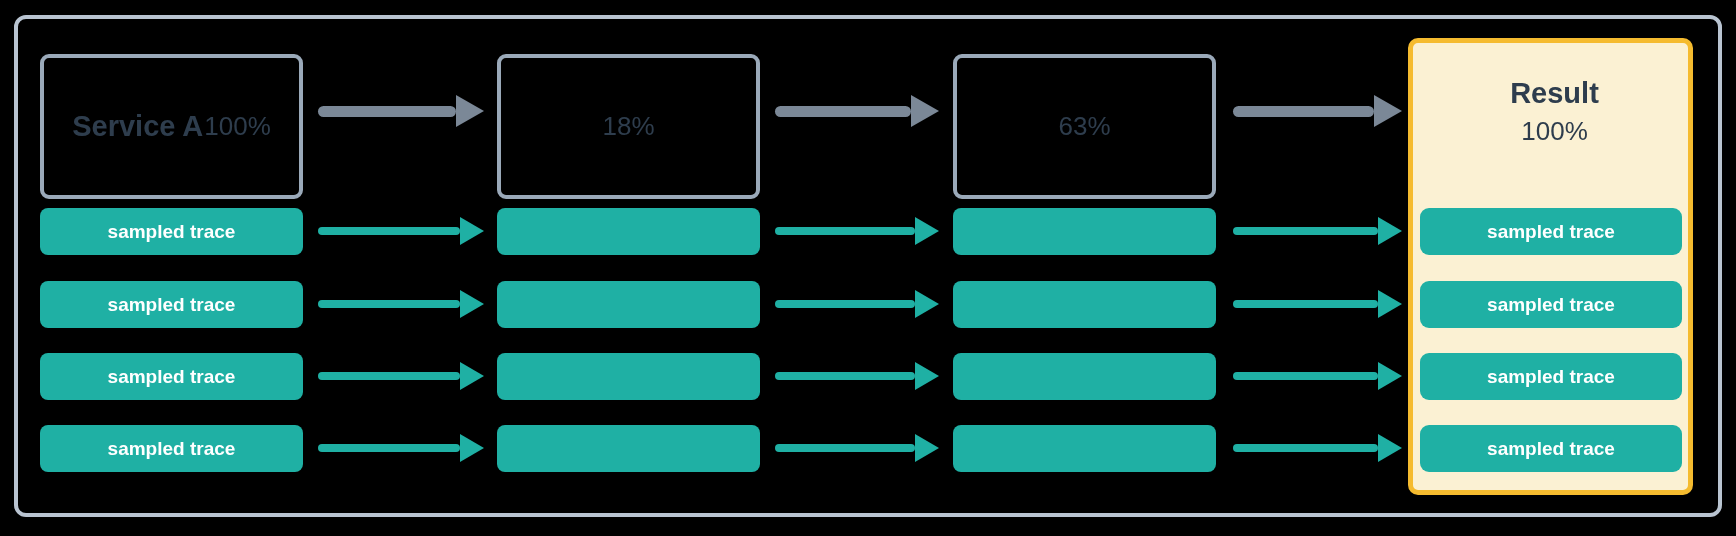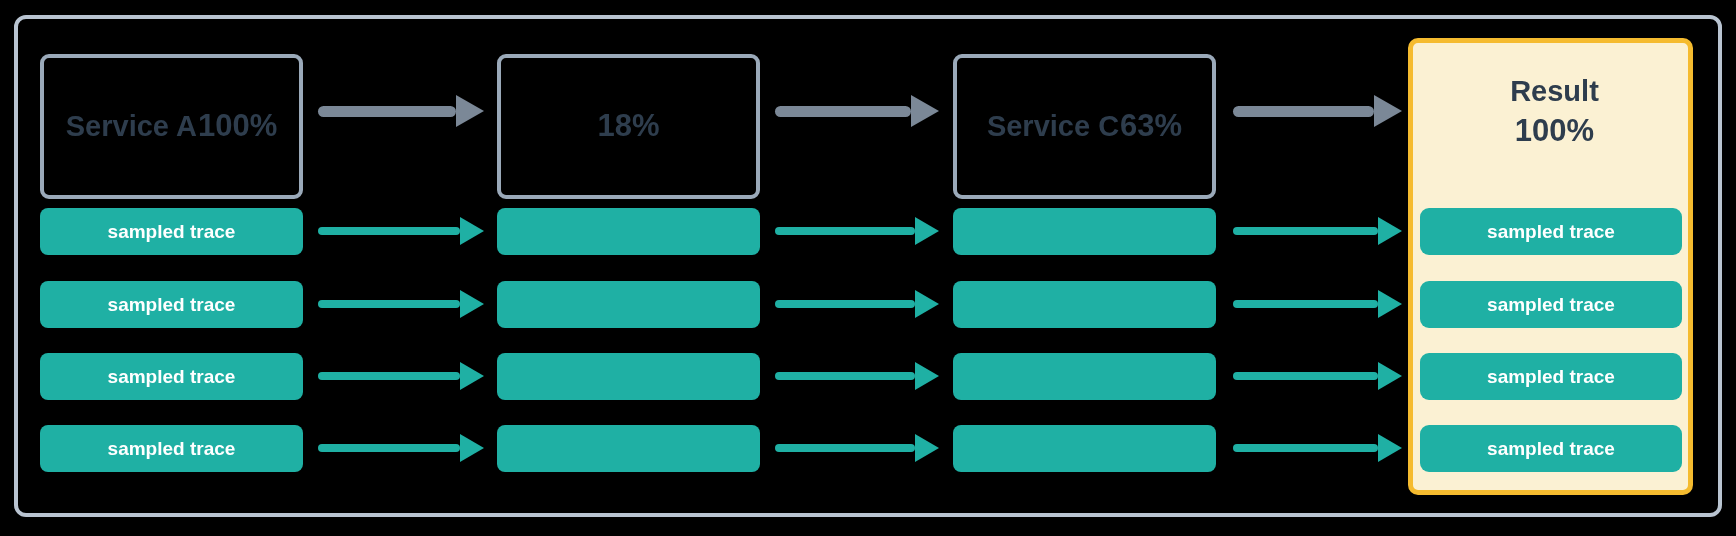--- a/index.html
+++ b/index.html
@@ -44,22 +44,22 @@
   .col-a { left: 40px; }
   .col-b { left: 497px; }
   .col-c { left: 953px; }
   .service-title {
     font-size: 29px;
     font-weight: 700;
     color: #2e3d4d;
     line-height: 1.1;
   }
   .service-rate {
-    font-size: 31px;
-    font-weight: 700;
+    font-size: 26px;
+    font-weight: 400;
     color: #2e3d4d;
     line-height: 1.1;
   }
   .result-box {
     position: absolute;
     left: 1408px;
     top: 38px;
     width: 285px;
     height: 457px;
     box-sizing: border-box;
@@ -148,21 +148,20 @@
   <div class="frame"></div>
 
   <div class="service-box col-a">
     <div class="service-title">Service A</div>
     <div class="service-rate">100%</div>
   </div>
   <div class="service-box col-b">
     <div class="service-rate">18%</div>
   </div>
   <div class="service-box col-c">
-    <div class="service-title">Service C</div>
     <div class="service-rate">63%</div>
   </div>
 
   <div class="result-box">
     <div class="result-header">
       <div class="service-title">Result</div>
       <div class="service-rate">100%</div>
     </div>
     <div class="pill result-pill r-row-1">sampled trace</div>
     <div class="pill result-pill r-row-2">sampled trace</div>

